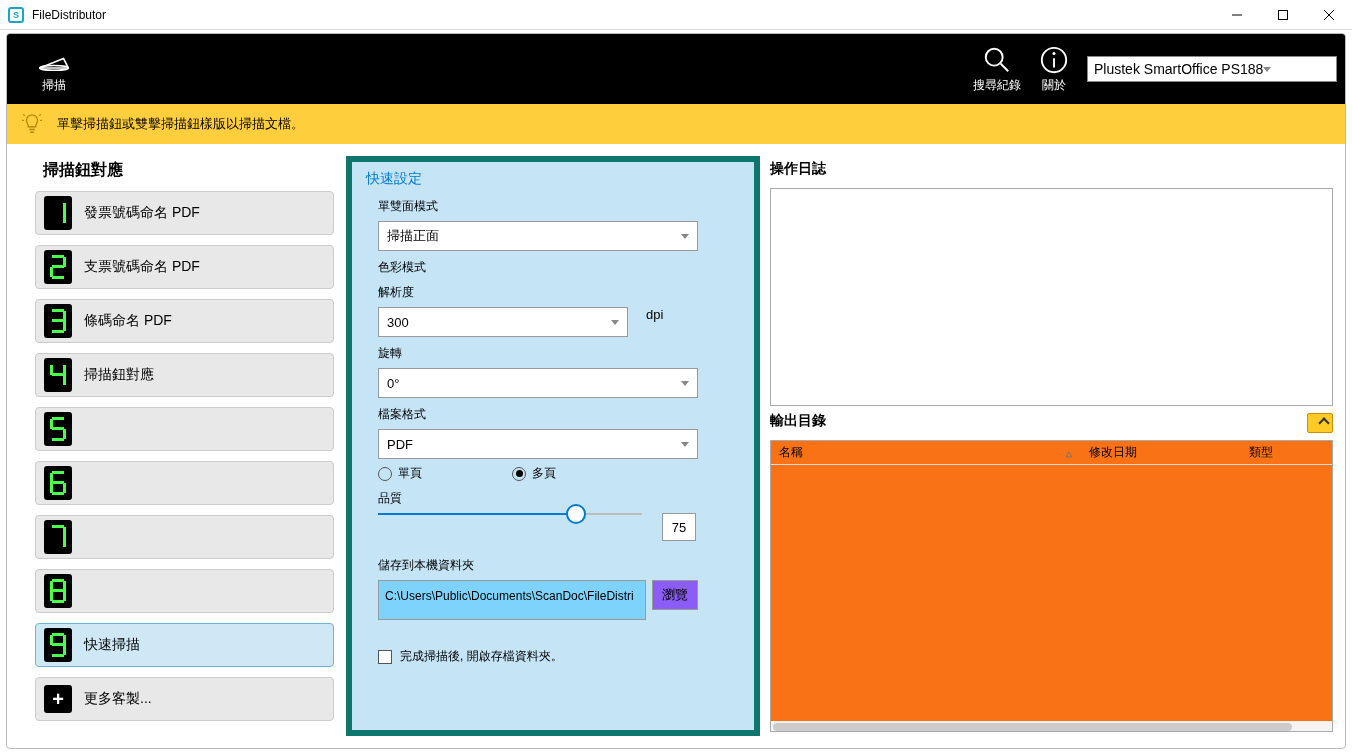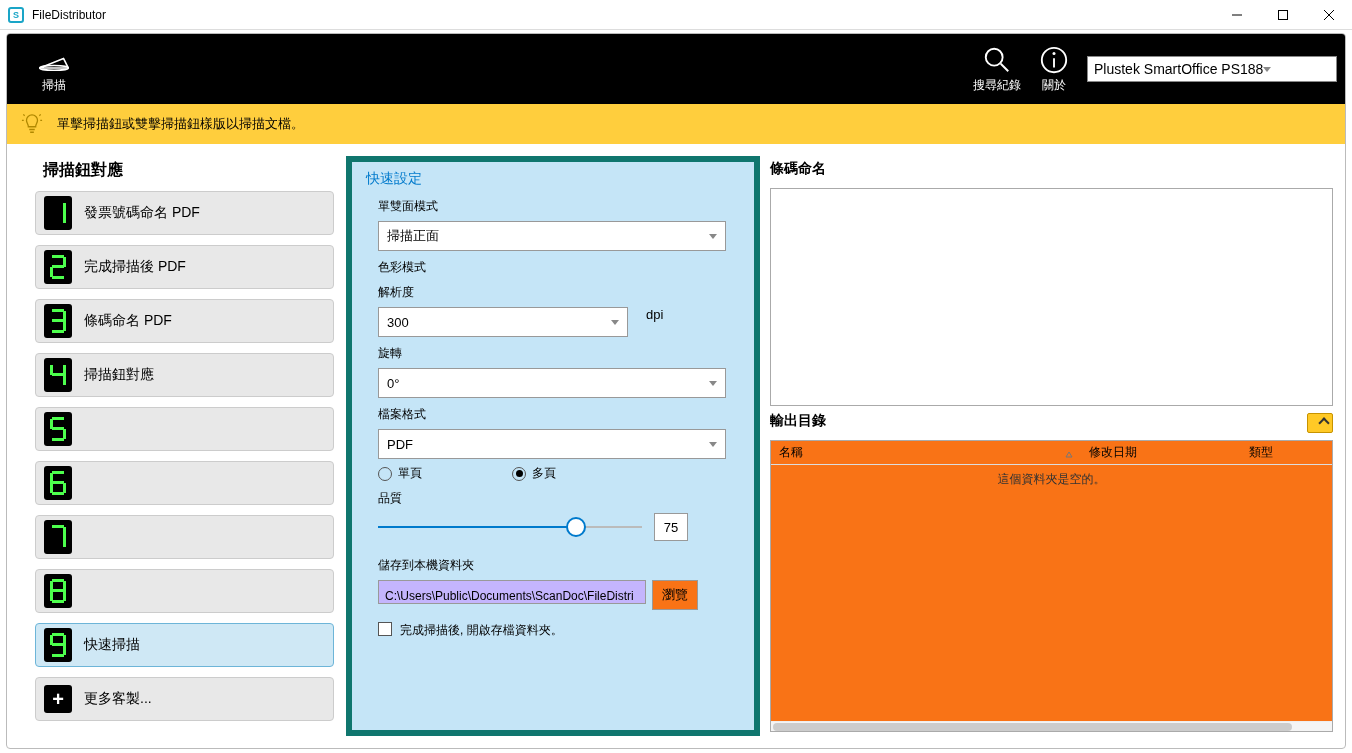--- a/index.html
+++ b/index.html
@@ -47,36 +47,36 @@
 .seg .d { bottom:0; left:2px; width:12px; height:3px; }
 .seg .e { bottom:2px; left:0; width:3px; height:10px; }
 .seg .f { top:2px; left:0; width:3px; height:10px; }
 .seg .g { top:10px; left:2px; width:12px; height:3px; }
 
 .middle-pane { width: 418px; padding: 4px 2px; }
 .red-frame { border: 6px solid #0f766e; height: 580px; padding: 8px 14px; background: #c5e5f7; overflow: hidden; }
 .red-frame .panel-title { color: #007acc; font-size: 14px; margin-bottom: 10px; }
 .form-group { margin-left: 12px; margin-bottom: 8px; }
 .form-label { font-size: 12px; margin-bottom: 6px; display: block; }
-.form-select { width: 348px; height: 30px; background: #fff; border: 1px solid #999; font-size: 13px; padding: 0 8px; display: flex; align-items: center; justify-content: space-between; }
+.form-select { width: 320px; height: 30px; background: #fff; border: 1px solid #999; font-size: 13px; padding: 0 8px; display: flex; align-items: center; justify-content: space-between; }
 .form-select.short { width: 250px; display: inline-flex; }
 .form-select .caret { width: 0; height: 0; border-left: 4px solid transparent; border-right: 4px solid transparent; border-top: 5px solid #888; }
 .unit { font-size: 13px; margin-left: 18px; }
 .radio-row { display: flex; align-items: center; gap: 90px; margin-left: 0; margin-top: 6px; margin-bottom: 8px; font-size: 12px; }
 .radio-row label { display: flex; align-items: center; gap: 6px; }
 .radio-dot { width: 14px; height: 14px; border-radius: 50%; border: 1px solid #555; display: inline-flex; align-items: center; justify-content: center; }
 .radio-dot.checked::after { content:""; width:7px; height:7px; border-radius:50%; background:#000; }
-.slider-row { display: flex; align-items: center; gap: 12px; }
+.slider-row { display: flex; gap: 20px; }
 .slider-track { width: 264px; height: 2px; background: linear-gradient(to right, #007acc 0%, #007acc 75%, #bbb 75%, #bbb 100%); position: relative; }
 .slider-thumb { width: 20px; height: 20px; border-radius: 50%; background: #fff; border: 2px solid #007acc; position: absolute; left: calc(75% - 10px); top: -9px; }
 .slider-val { width: 34px; height: 28px; background: #fff; border: 1px solid #999; text-align: center; font-size: 13px; line-height: 28px; }
 .path-row { display: flex; gap: 6px; }
-.path-input { width: 268px; height: 24px; background: #c4b5fd; border: 1px solid #999; font-size: 12px; padding: 0 6px; line-height: 30px; overflow: hidden; white-space: nowrap; }
-.browse-btn { width: 46px; height: 30px; background: #f97316; border: 1px solid #999; font-size: 13px; display: flex; align-items: center; justify-content: center; cursor: pointer; }
-.check-row { display: flex; gap: 8px; font-size: 12px; margin-top: 12px; }
+.path-input { width: 268px; height: 40px; background: #7dd3fc; border: 1px solid #999; font-size: 12px; padding: 0 6px; line-height: 30px; overflow: hidden; white-space: nowrap; }
+.browse-btn { width: 46px; height: 30px; background: #8b5cf6; border: 1px solid #999; font-size: 13px; display: flex; align-items: center; justify-content: center; cursor: pointer; }
+.check-row { display: flex; align-items: center; gap: 8px; font-size: 12px; margin-top: 28px; }
 .check-box { width: 14px; height: 14px; background: #fff; border: 1px solid #555; }
 
 .right-pane { flex: 1; padding: 8px 4px; display: flex; flex-direction: column; gap: 6px; }
 .right-pane .section-title { font-size: 14px; font-weight: bold; margin-bottom: 4px; }
 .log-box { border: 1px solid #aaa; height: 218px; background: #fff; }
 .outdir-head { display: flex; align-items: center; justify-content: space-between; }
 .folder-btn { width: 26px; height: 20px; background: #ffc926; border: 1px solid #c79300; border-radius: 2px; cursor: pointer; position: relative; }
 .folder-btn::after { content:""; position:absolute; right:4px; top:5px; width:6px; height:6px; border-top:2px solid #333; border-left:2px solid #333; transform: rotate(45deg); }
 .outdir-box { border: 1px solid #aaa; flex: 1; background: #f97316; display: flex; flex-direction: column; }
 .outdir-header { display: flex; border-bottom: 1px solid #ddd; height: 24px; align-items: center; font-size: 12px; }
@@ -178,21 +178,21 @@
           <div class="preset-btn">
             <div class="digit-box">
               <div class="seg">
                 <span class="a"></span>
                 <span class="b"></span>
                 <span class="g"></span>
                 <span class="e"></span>
                 <span class="d"></span>
               </div>
             </div>
-            <div class="pblabel">完成掃描後 PDF</div>
+            <div class="pblabel">支票號碼命名 PDF</div>
           </div>
           <div class="preset-btn">
             <div class="digit-box">
               <div class="seg">
                 <span class="a"></span>
                 <span class="b"></span>
                 <span class="g"></span>
                 <span class="c"></span>
                 <span class="d"></span>
               </div>
@@ -352,21 +352,21 @@
         </div>
         <div class="check-row">
           <span class="check-box"></span>
           <span>完成掃描後, 開啟存檔資料夾。</span>
         </div>
       </div>
     </div>
   </div>
 
   <div class="right-pane">
-    <div class="section-title">條碼命名</div>
+    <div class="section-title">操作日誌</div>
     <div class="log-box"></div>
 
     <div class="outdir-head">
       <div class="section-title">輸出目錄</div>
       <div class="folder-btn"></div>
     </div>
     <div class="outdir-box">
       <div class="outdir-header">
         <div class="col col-name">
           <span>名稱</span>
@@ -376,19 +376,18 @@
                 </svg>
           </span>
         </div>
         <div class="col col-date">
           <span>修改日期</span>
         </div>
         <div class="col col-type">
           <span>類型</span>
         </div>
       </div>
-      <div class="outdir-empty">這個資料夾是空的。</div>
       <div class="out-scroll"></div>
     </div>
   </div>
 
 </div>
 </div>
 
 </body></html>

